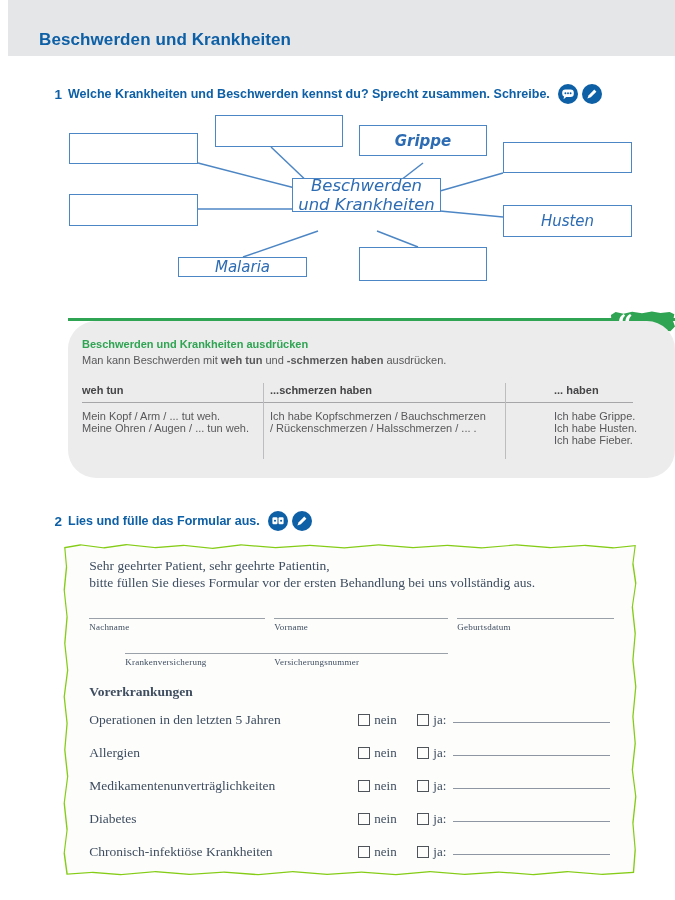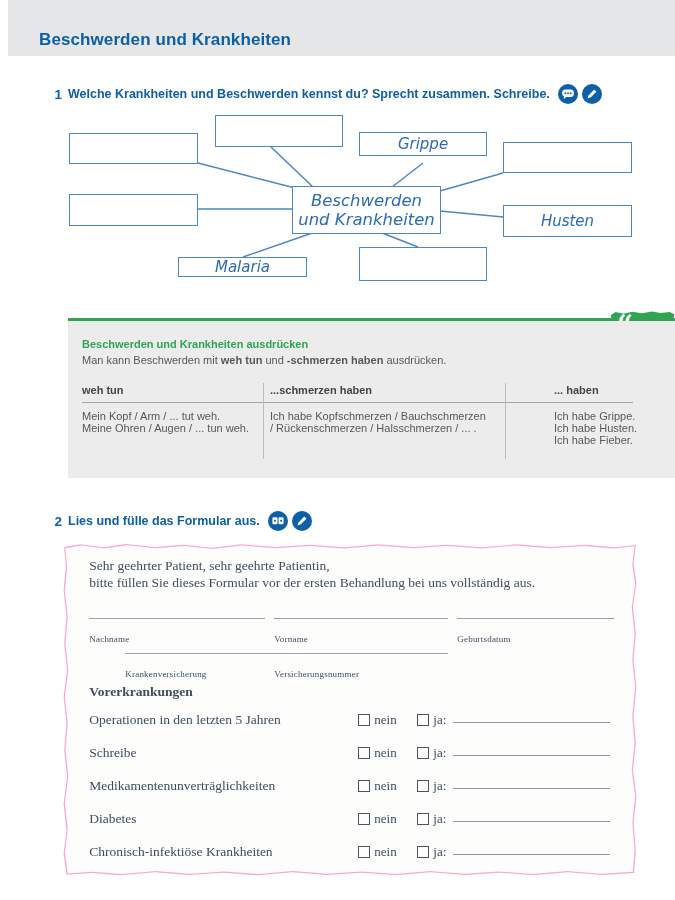--- a/index.html
+++ b/index.html
@@ -34,41 +34,41 @@
   .green-rule { position:absolute; left:68px; top:318px; width:607px; height:3px; background:#2fa452; }
   .quote-badge {
     position:absolute; left:609px; top:311px; width:66px; height:22px; background:#2fa452;
     clip-path:polygon(3% 18%,10% 4%,22% 12%,35% 3%,50% 10%,65% 2%,78% 9%,92% 4%,99% 15%,97% 45%,100% 70%,93% 92%,78% 85%,62% 96%,45% 88%,28% 97%,12% 90%,2% 95%,4% 60%);
   }
   .quote-glyph {
     position:absolute; left:8px; top:15px; color:#ffffff;
     font-family:"DejaVu Serif","Liberation Serif",serif; font-weight:bold;
     font-size:28px; line-height:0;
   }
-  .gray-box { position:absolute; left:68px; top:321px; width:607px; height:157px; background:#ececec; }
+  .gray-box { position:absolute; left:68px; top:321px; width:607px; height:157px; background:#ececec;border-radius:28px; }
   .gbox-title { position:absolute; left:14px; top:17px; color:#2fa452; font-size:11px; font-weight:bold; }
   .gbox-intro { position:absolute; left:14px; top:33px; color:#58585a; font-size:11px; }
   .gbox-intro b { font-weight:bold; }
   .gt-head { position:absolute; top:63px; color:#454547; font-size:11px; font-weight:bold; }
   .gt-cell { position:absolute; top:89px; color:#58585a; font-size:11px; line-height:12px; }
   .gt-rule { position:absolute; left:14px; top:81px; width:551px; height:1px; background:#a6a6a8; }
   .gt-vdiv { position:absolute; top:62px; width:1px; height:76px; background:#bdbdbf; }
   .c1 { left:14px;  width:180px; }
   .c2 { left:202px; width:236px; }
   .c3 { left:446px; width:155px;margin-left:40px; }
   
   .paper {
-    position:absolute; left:63px; top:543px; width:574px; height:334px; background:#f9a8d4;
+    position:absolute; left:63px; top:543px; width:574px; height:334px; background:#84cc16;
     --torn:polygon(0.2% 1.2%,3% 0.4%,7% 1.3%,11% 0.3%,16% 1.2%,21% 0.5%,26% 1.4%,31% 0.4%,37% 1.2%,43% 0.5%,49% 1.3%,55% 0.4%,61% 1.2%,67% 0.5%,73% 1.3%,79% 0.4%,85% 1.2%,91% 0.5%,96% 1.3%,99.8% 0.6%,99.4% 6%,99.9% 12%,99.3% 19%,99.8% 27%,99.4% 35%,99.9% 43%,99.4% 52%,99.8% 60%,99.3% 68%,99.9% 76%,99.4% 84%,99.8% 92%,99.5% 98.8%,94% 99.4%,88% 98.6%,82% 99.5%,76% 98.7%,70% 99.4%,64% 98.6%,58% 99.5%,52% 98.7%,46% 99.4%,40% 98.6%,34% 99.5%,28% 98.7%,22% 99.4%,16% 98.6%,10% 99.5%,5% 98.8%,0.6% 99.3%,0.1% 93%,0.6% 86%,0.1% 78%,0.7% 70%,0.2% 62%,0.6% 54%,0.1% 46%,0.7% 38%,0.2% 30%,0.6% 22%,0.1% 14%,0.5% 7%);
     clip-path:var(--torn);
   }
   .paper-inner { position:absolute; inset:1.3px; background:#fdfdfc; clip-path:var(--torn); }
   .form-text { font-family:"Liberation Serif","DejaVu Serif",serif; color:#3e4d5f; }
   .greeting { position:absolute; left:25px; top:13px; font-size:13.5px; line-height:17px; }
-  .field { position:absolute; border-top:1px solid #9aa1a9; padding-top:15px; font-size:9px; letter-spacing:0.2px; }
+  .field { position:absolute; border-top:1px solid #9aa1a9; padding-top:3px; font-size:9px; letter-spacing:0.2px; }
   .f-r1 { top:74px; }
   .f-r2 { top:109px; }
   .section-title { position:absolute; left:25px; top:140px; font-size:13.5px; font-weight:bold; }
   .chk-row { position:absolute; left:25px; right:26px; height:20px; display:flex; align-items:center; font-size:13.5px; }
   .chk-row .lbl { flex:0 0 269px; }
   .chk-box { flex:0 0 auto; width:12px; height:12px; border:1.5px solid #4e5459; margin-right:4px; background:transparent; }
   .chk-word { font-size:13px; }
   .chk-word.no { width:34px; margin-right:9px; }
   .chk-word.yes { margin-right:7px; }
   .write-line { flex:1 1 auto; border-bottom:1px solid #8d96a2; height:12px; align-self:flex-start; margin-top:1px; }
@@ -107,24 +107,24 @@
       <line x1="503" y1="63" x2="440" y2="81"></line>
       <line x1="198" y1="99" x2="293" y2="99"></line>
       <line x1="503" y1="107" x2="440" y2="101"></line>
       <line x1="243" y1="147" x2="318" y2="121"></line>
       <line x1="418" y1="137" x2="377" y2="121"></line>
     </g>
   </svg>
 
   <div class="mm-box" style="left:69px;  top:133px; width:129px; height:31px;"></div>
   <div class="mm-box" style="left:215px; top:115px; width:128px; height:32px;"></div>
-  <div class="mm-box" style="left:359px; top:132px; width:128px; height:24px;">Grippe</div>
+  <div class="mm-box" style="left:359px; top:125px; width:128px; height:31px;font-weight:bold;">Grippe</div>
   <div class="mm-box" style="left:503px; top:142px; width:129px; height:31px;"></div>
   <div class="mm-box" style="left:69px;  top:194px; width:129px; height:32px;"></div>
-  <div class="mm-box mm-center" style="left:292px; top:186px; width:149px; height:48px;">
+  <div class="mm-box mm-center" style="left:292px; top:178px; width:149px; height:34px;">
     <span><span>Beschwerden</span><br>
     <span>und Krankheiten</span></span>
   </div>
   <div class="mm-box" style="left:503px; top:205px; width:129px; height:32px;">Husten</div>
   <div class="mm-box" style="left:178px; top:257px; width:129px; height:20px;">Malaria</div>
   <div class="mm-box" style="left:359px; top:247px; width:128px; height:34px;"></div>
 
   <div class="green-rule"></div>
   <div class="quote-badge">
     <span class="quote-glyph">“</span>
@@ -179,21 +179,21 @@
 
       <div class="chk-row" style="top:166px;">
         <span class="lbl">Operationen in den letzten 5 Jahren</span>
         <span class="chk-box"></span>
         <span class="chk-word no">nein</span>
         <span class="chk-box"></span>
         <span class="chk-word yes">ja:</span>
         <span class="write-line"></span>
       </div>
       <div class="chk-row" style="top:199px;">
-        <span class="lbl">Schreibe</span>
+        <span class="lbl">Allergien</span>
         <span class="chk-box"></span>
         <span class="chk-word no">nein</span>
         <span class="chk-box"></span>
         <span class="chk-word yes">ja:</span>
         <span class="write-line"></span>
       </div>
       <div class="chk-row" style="top:232px;">
         <span class="lbl">Medikamentenunverträglichkeiten</span>
         <span class="chk-box"></span>
         <span class="chk-word no">nein</span>

